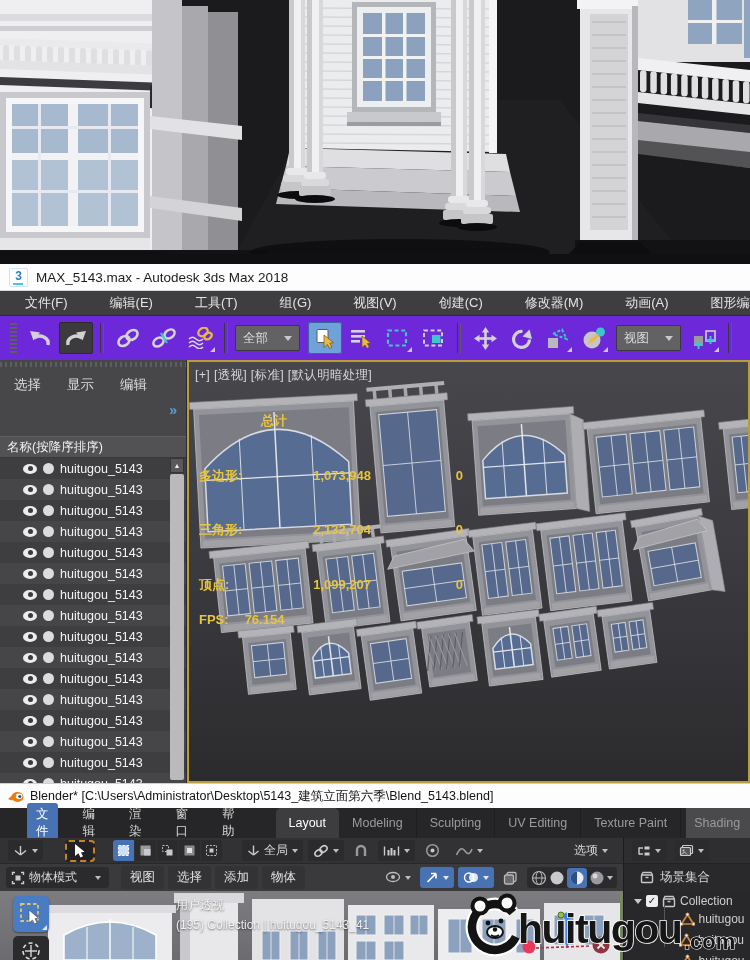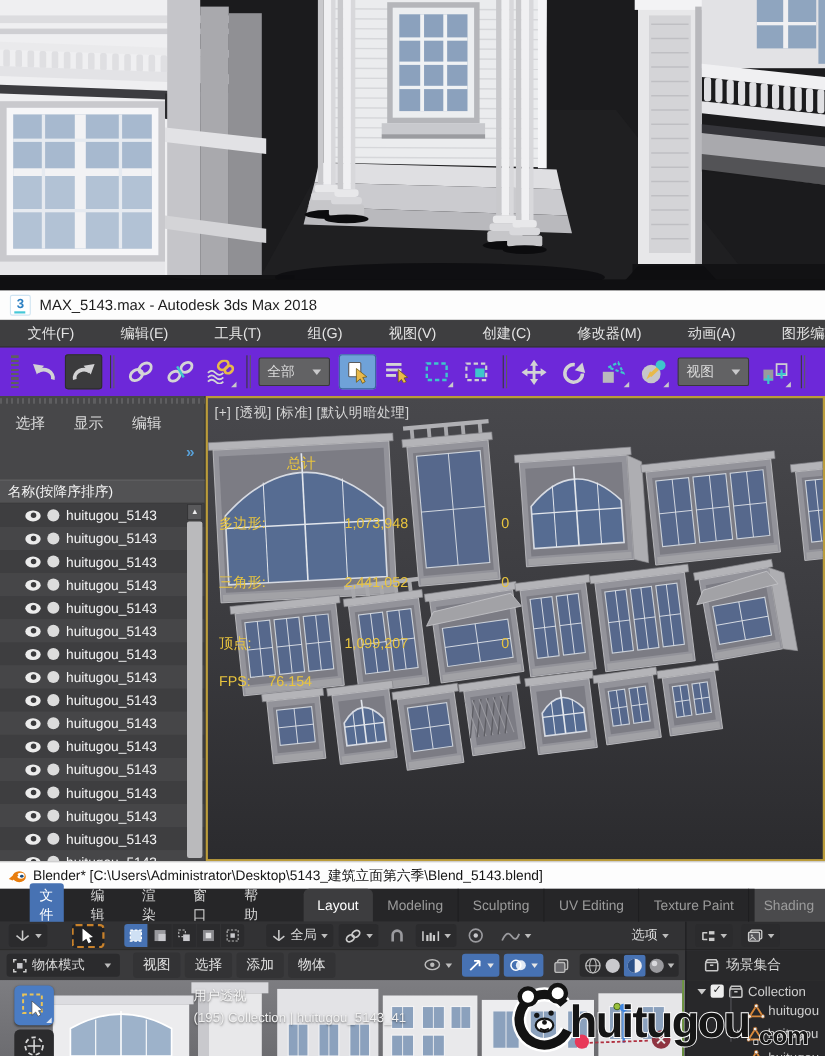--- a/index.html
+++ b/index.html
@@ -41,21 +41,21 @@
   .exp-row:nth-child(even){background:#464648;}
   .eye{width:14px;height:10px;background:#ececec;border-radius:50%;position:relative;flex:none;}
   .eye:after{content:'';position:absolute;left:4.5px;top:2.5px;width:5px;height:5px;background:#3a3a3c;border-radius:50%;}
   .gdot{width:11px;height:11px;border-radius:50%;background:#dcdcdc;flex:none;}
   .exp-scroll{position:absolute;top:98px;right:2px;width:14px;bottom:3px;}
   .exp-scroll .up{height:15px;background:#59595b;border:1px solid #353537;color:#ededed;font-size:7px;display:flex;align-items:center;justify-content:center;box-sizing:border-box;}
   .exp-scroll .thumb{position:absolute;top:16px;left:0;right:0;bottom:0;background:#bababc;border-radius:2px;}
 
   #viewport{flex:1;position:relative;border:2px solid #bb9c3a;background:linear-gradient(180deg,#48484c 0%,#3c3c40 45%,#2b2b2e 100%);overflow:hidden;}
   .vp-label{position:absolute;left:6px;top:5px;color:#d6d6d6;font-size:12.5px;letter-spacing:.3px;}
-  .vp-stats{position:absolute;left:10px;top:50px;color:#e9c53e;font-size:13px;font-weight:400;line-height:18.5px;white-space:nowrap;}
+  .vp-stats{position:absolute;left:10px;top:50px;color:#e9c53e;font-size:13px;font-weight:700;line-height:18.5px;white-space:nowrap;}
   .srow{display:flex;margin-top:36px;}
   .sl{width:60px;}
   .sv{width:112px;text-align:right;}
   .ss{width:92px;text-align:right;}
   .stotal{margin-left:62px;}
   .sfps{margin-top:17px;display:flex;}
   .sfv{margin-left:16px;}
 
   
   #bl-title{left:0;top:783px;width:750px;height:25px;background:#fdfdfd;display:flex;align-items:center;gap:6px;padding-left:7px;box-sizing:border-box;border-top:1px solid #cfcfcf;}
@@ -760,21 +760,21 @@
       <div class="vp-label">[+] [透视] [标准] [默认明暗处理]</div>
       <div class="vp-stats">
         <div class="stotal">总计</div>
         <div class="srow">
             <span class="sl">多边形:</span>
             <span class="sv">1,073,948</span>
             <span class="ss">0</span>
           </div>
         <div class="srow">
             <span class="sl">三角形:</span>
-            <span class="sv">2,441,052</span>
+            <span class="sv">2,132,704</span>
             <span class="ss">0</span>
           </div>
         <div class="srow">
             <span class="sl">顶点:</span>
             <span class="sv">1,099,207</span>
             <span class="ss">0</span>
           </div>
         <div class="sfps">
             <span>FPS:</span>
             <span class="sfv">76.154</span>

